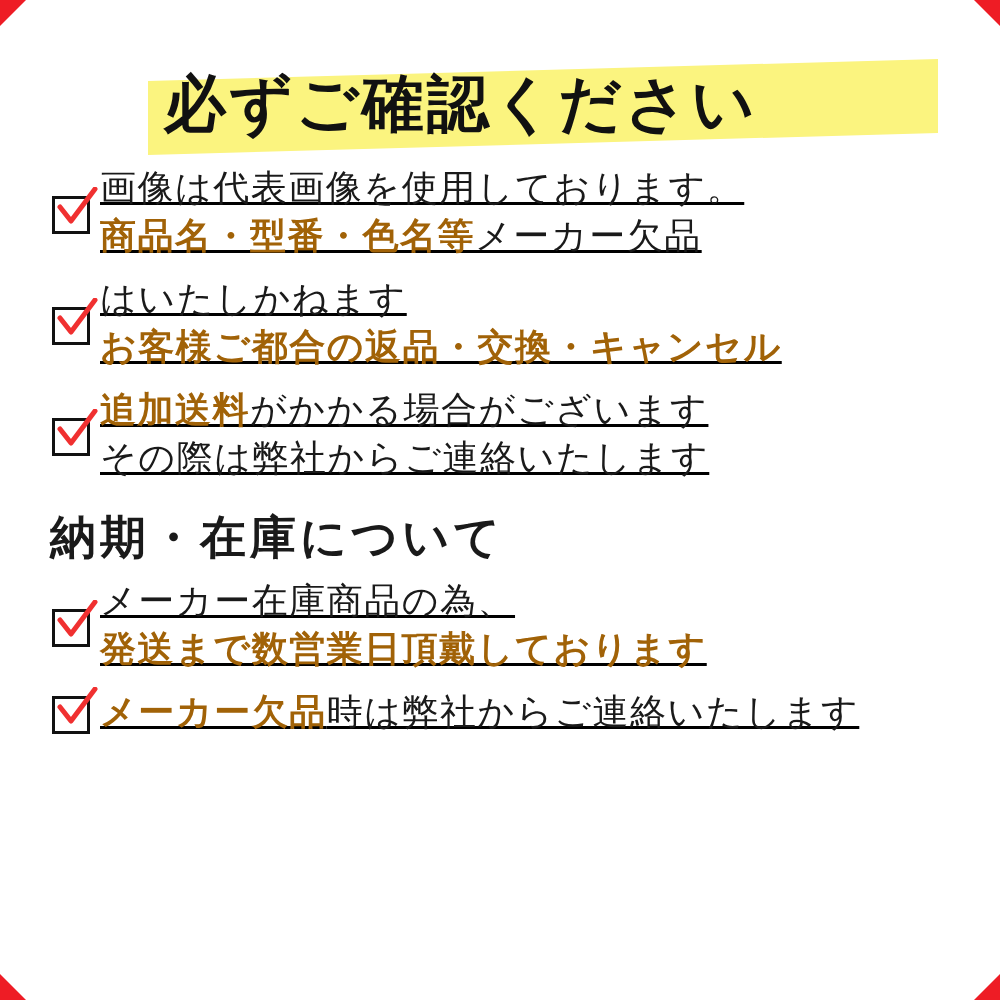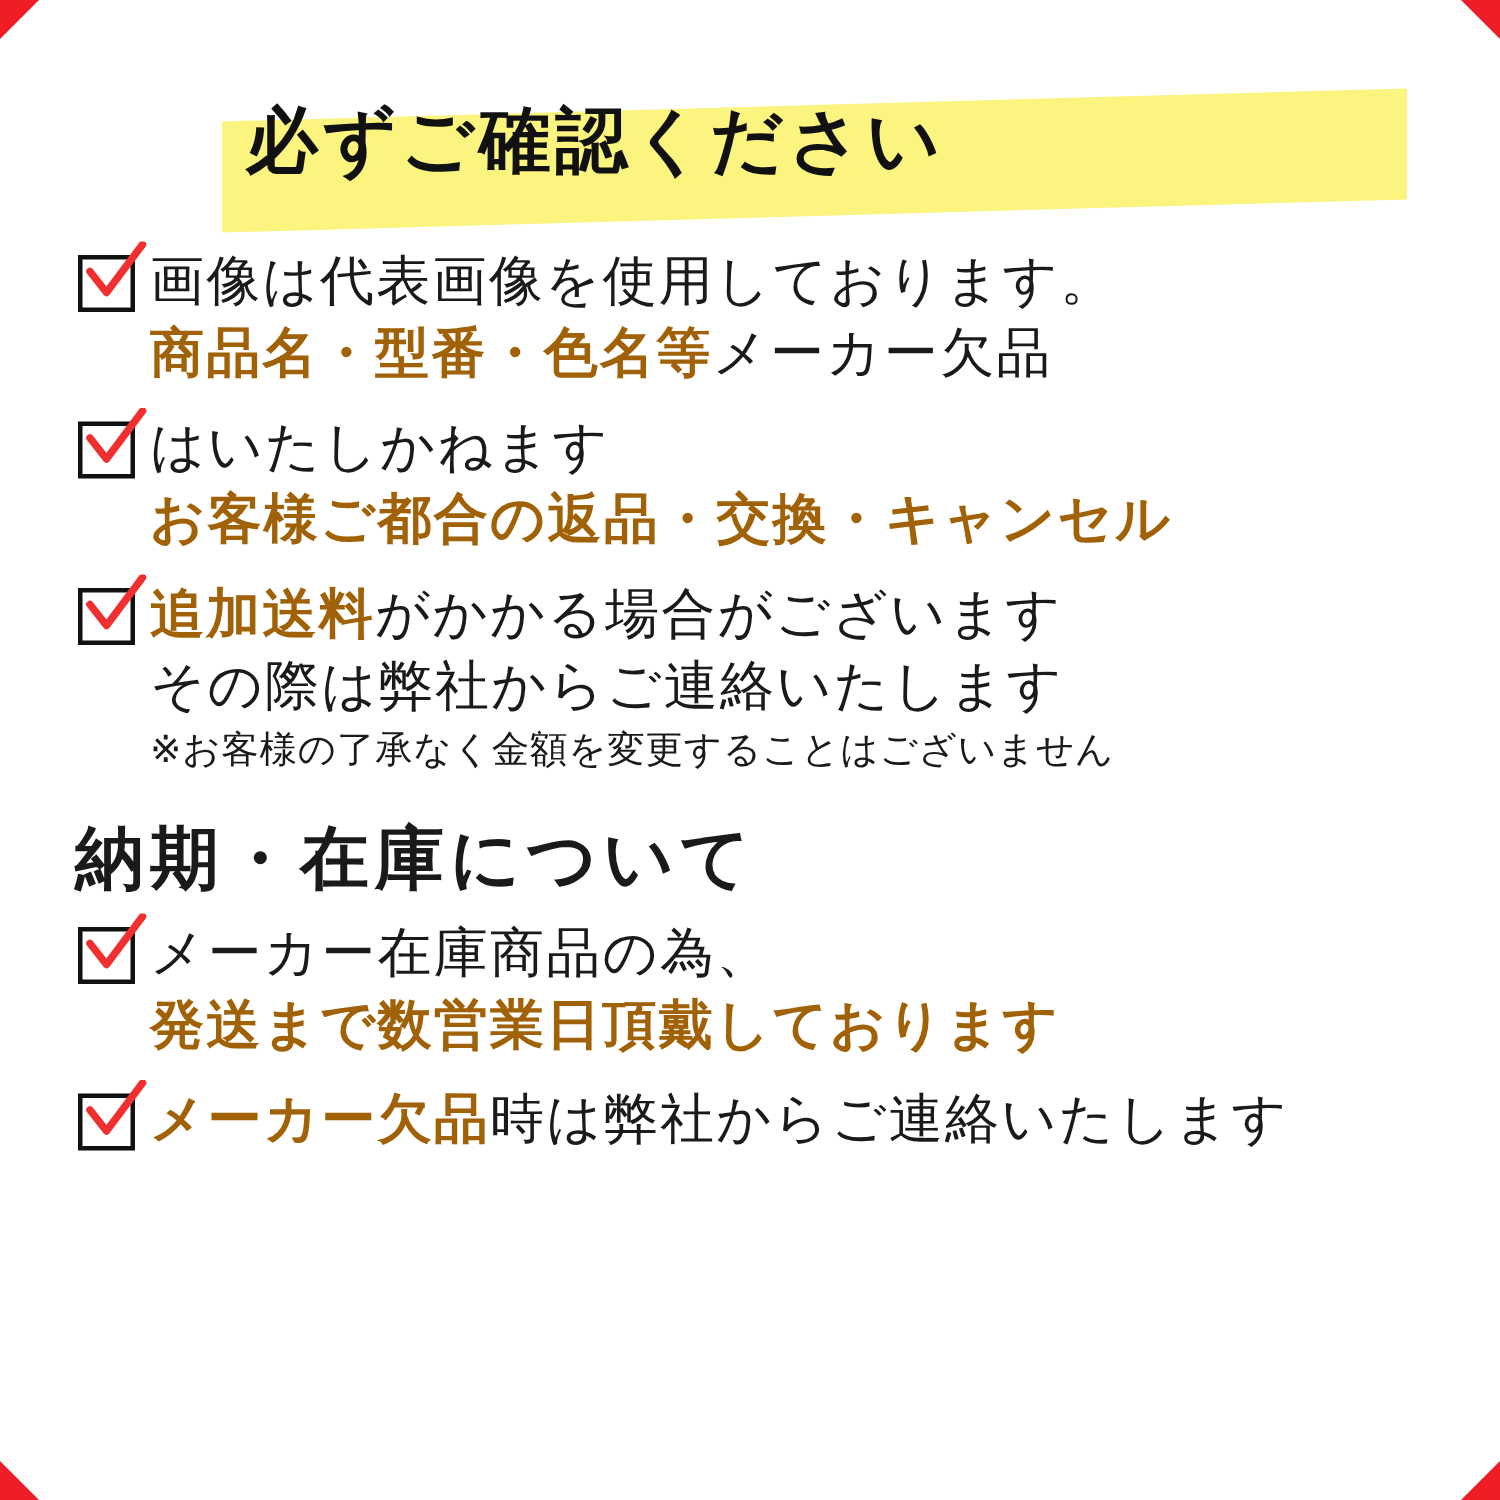--- a/index.html
+++ b/index.html
@@ -61,21 +61,21 @@
     top: 30px;
     width: 790px;
     height: 74px;
     background: #fbf47f;
     transform: skewY(-1.6deg);
   }
   .headline {
     position: absolute;
     left: 120px;
     top: 22px;
-    font-size: 48px;
+    font-size: 62px;
     font-weight: 700;
     letter-spacing: 3px;
     color: #111111;
     white-space: nowrap;
   }
 
   
   .section-title {
     font-size: 46px;
     font-weight: 700;
@@ -83,22 +83,23 @@
     letter-spacing: 4px;
     margin: 10px 0 8px 6px;
   }
   .section-title.second {
     margin-top: 26px;
   }
 
   
   .item {
     display: flex;
-    align-items: flex-start;
+    align-items: center;
     margin: 0 0 16px 8px;
+    text-decoration: underline;
   }
   .check {
     flex: 0 0 auto;
     width: 38px;
     height: 38px;
     margin: 6px 10px 0 0;
     position: relative;
   }
   .check .box {
     position: absolute;
@@ -180,21 +181,20 @@
   <div class="item">
     <span class="check">
       <span class="box"></span>
       <svg class="tick" viewBox="0 0 44 44" aria-hidden="true">
           <path d="M5 20 L16 34 L40 2" fill="none" stroke="#f03030" stroke-width="5" stroke-linecap="round" stroke-linejoin="round"></path>
         </svg>
     </span>
     <span class="lines">
       <div class="line"><span class="red">追加送料</span><span>がかかる場合がございます</span></div>
       <div class="line">その際は弊社からご連絡いたします</div>
-      <div class="note">※お客様の了承なく金額を変更することはございません</div>
     </span>
   </div>
 
   <div class="section-title second">納期・在庫について</div>
 
   <div class="item">
     <span class="check">
       <span class="box"></span>
       <svg class="tick" viewBox="0 0 44 44" aria-hidden="true">
           <path d="M5 20 L16 34 L40 2" fill="none" stroke="#f03030" stroke-width="5" stroke-linecap="round" stroke-linejoin="round"></path>

